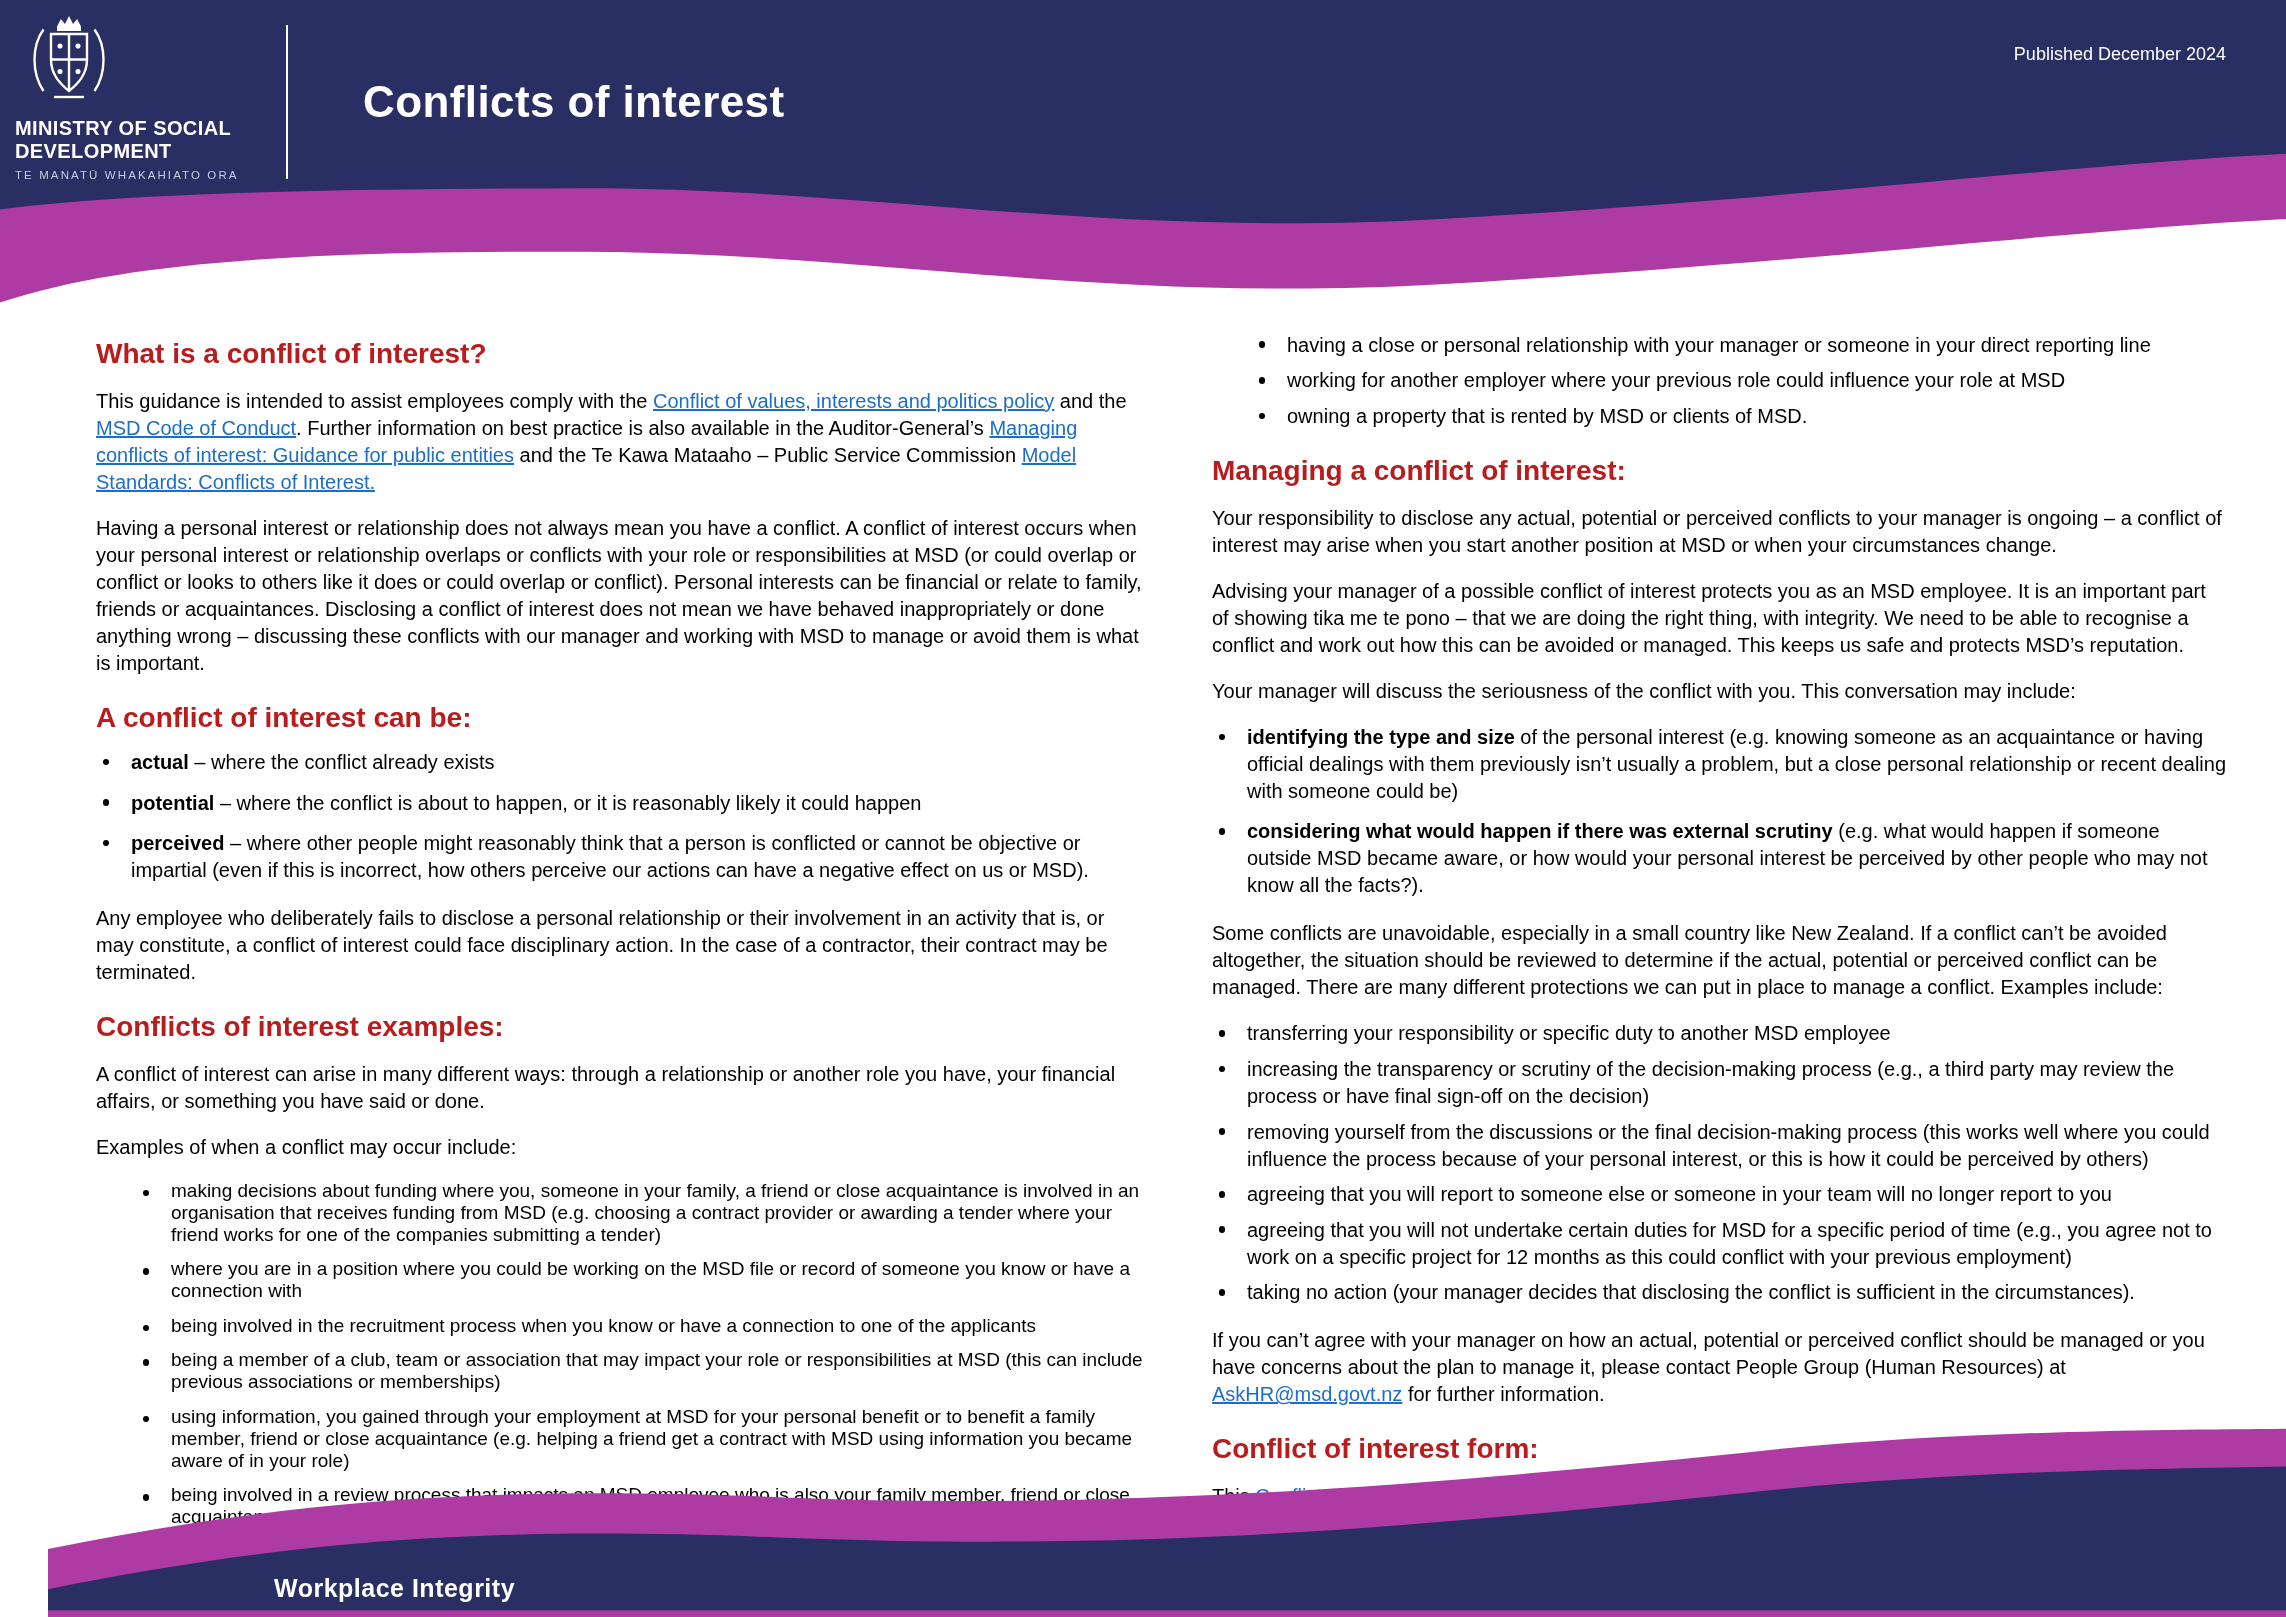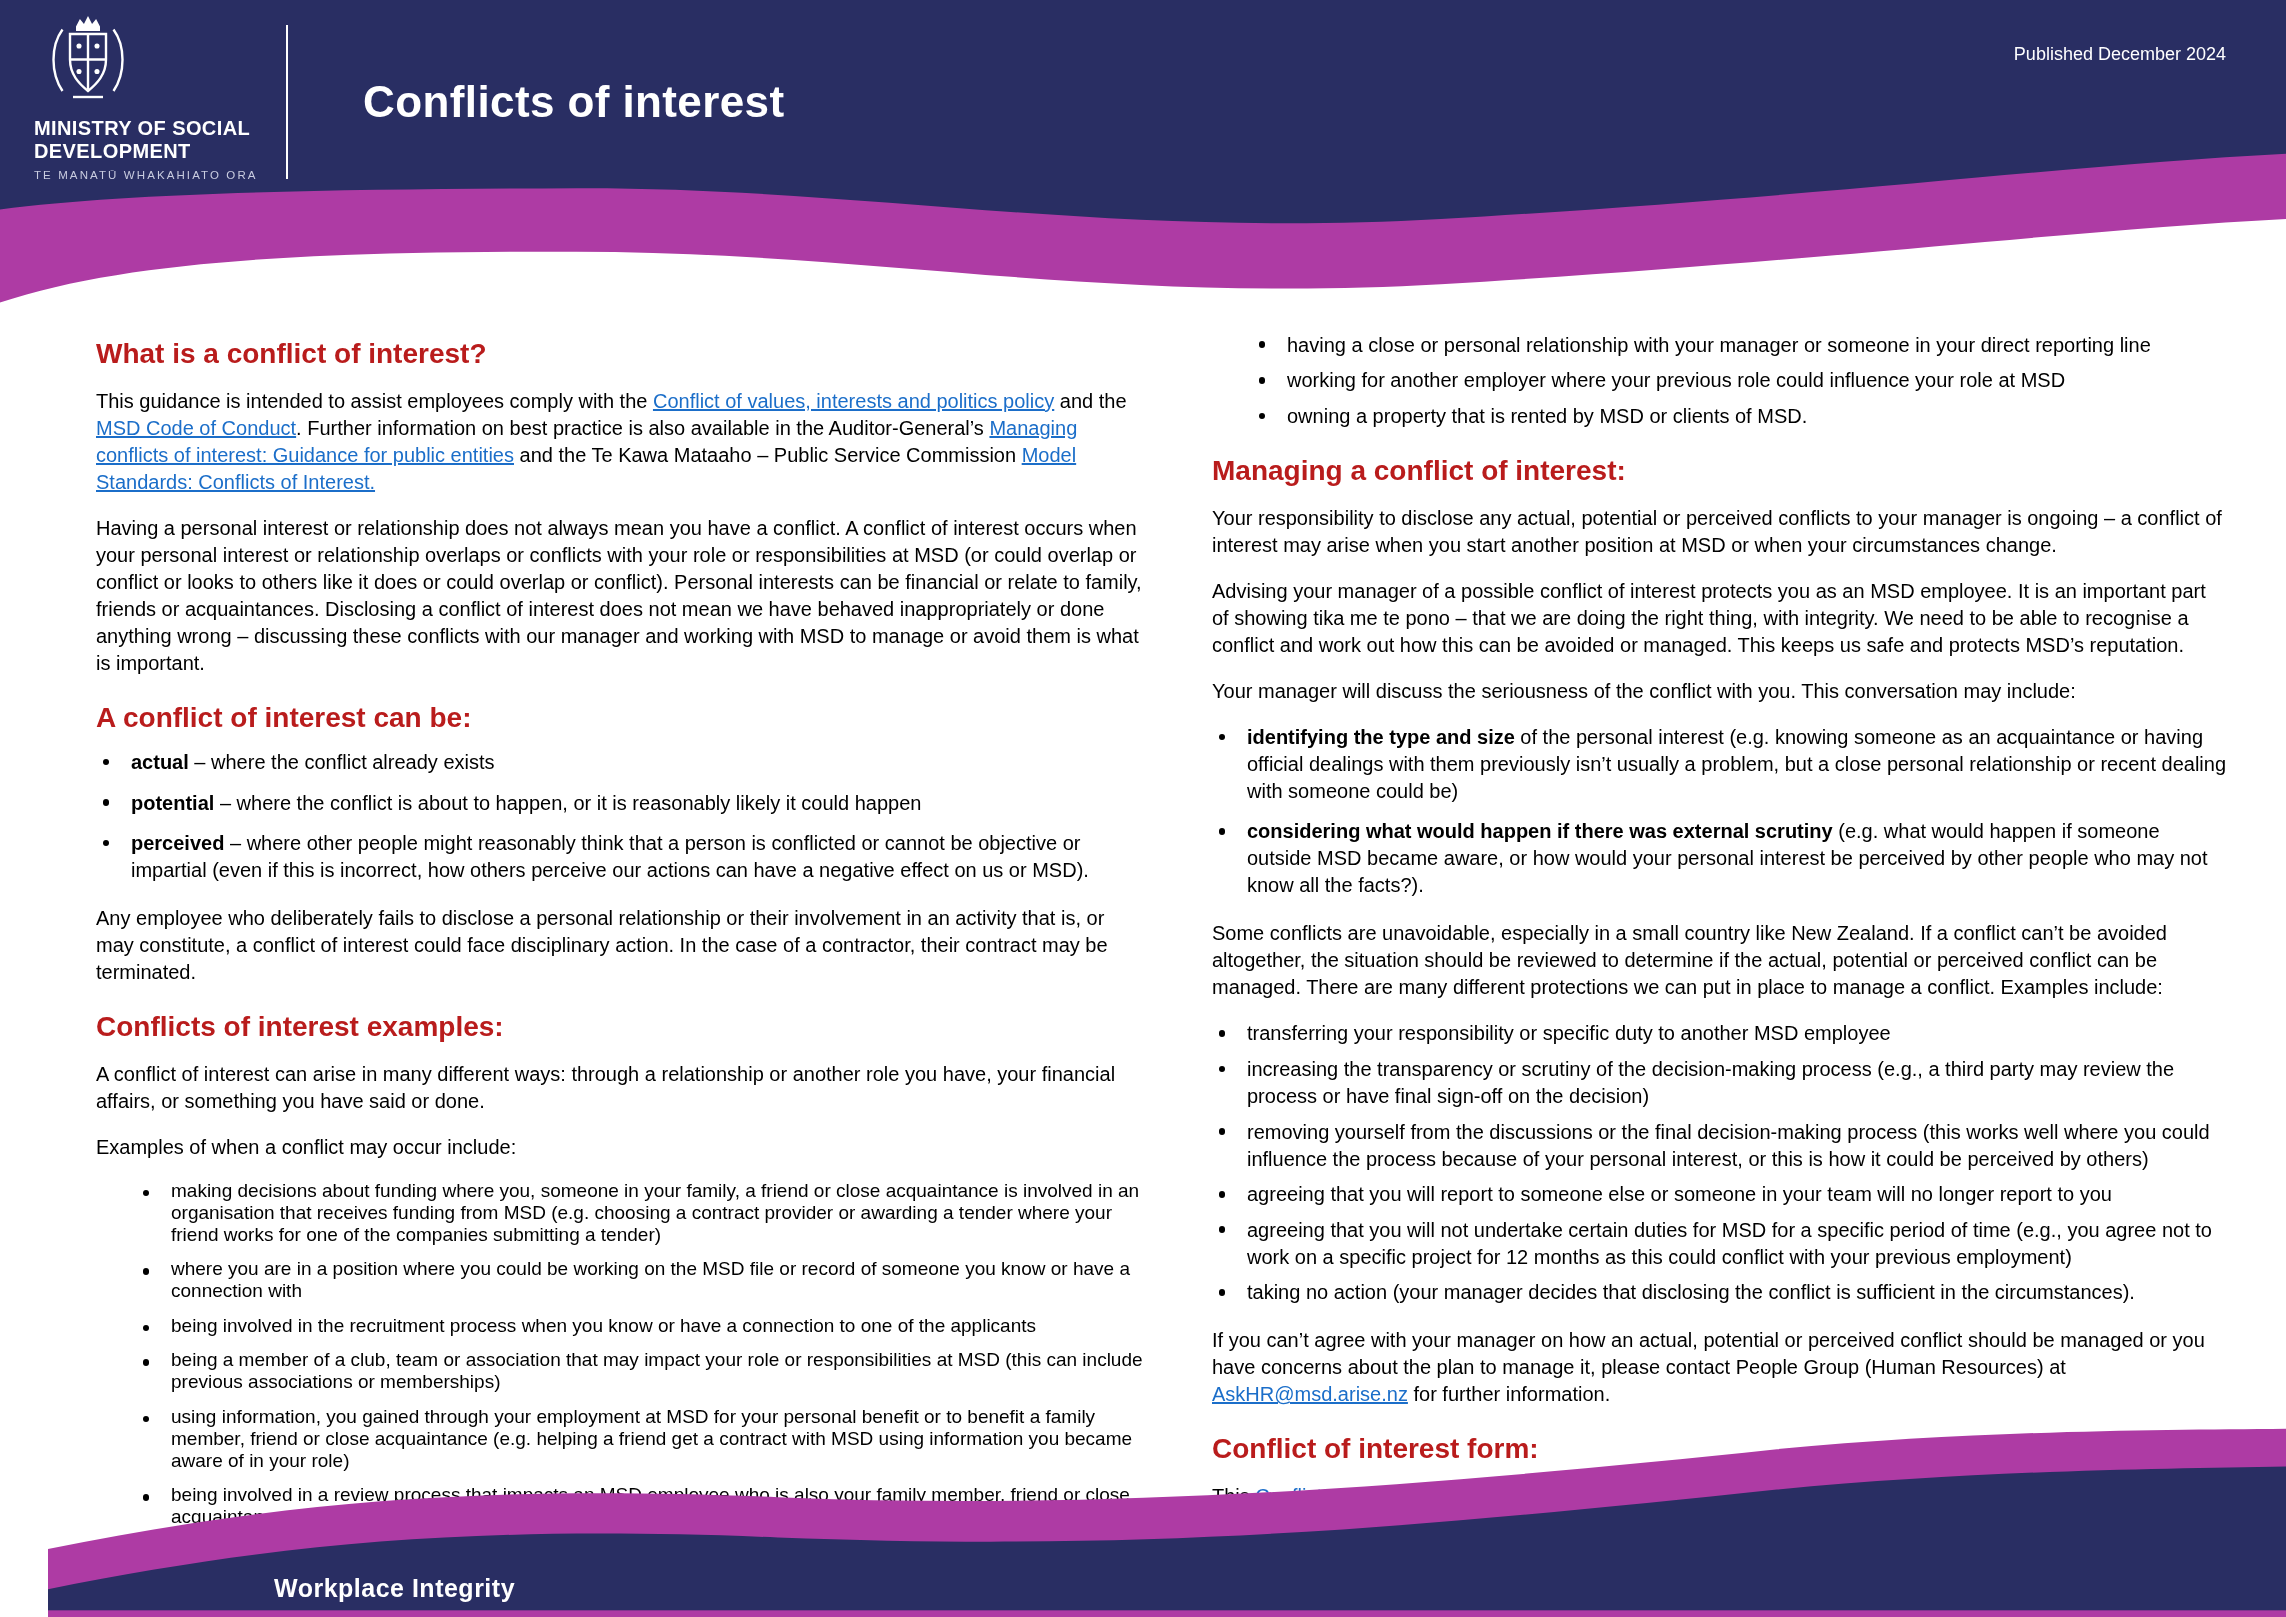--- a/index.html
+++ b/index.html
@@ -13,21 +13,21 @@
   body{
     width:2286px;height:1618px;position:relative;background:#fff;overflow:hidden;
     font-family:"Liberation Sans","DejaVu Sans",sans-serif;color:var(--ink);
   }
   .fill-navy{fill:var(--navy);}
   .fill-magenta{fill:var(--magenta);}
 
   
   .hero{position:absolute;top:0;left:0;width:2286px;height:317px;}
   .hero svg.wave{position:absolute;top:0;left:0;width:2286px;height:317px;display:block;}
-  .logo{position:absolute;left:34px;top:13.4px;color:#fff;width:259px;}
+  .logo{position:absolute;left:15px;top:13.4px;color:#fff;width:259px;}
   .logo .crest{display:block;margin-left:7.7px;}
   .org{font-weight:bold;font-size:20px;line-height:23px;letter-spacing:0.4px;margin-top:7.7px;}
   .maori{font-size:11.5px;letter-spacing:2.1px;color:#c9cce0;margin-top:5.8px;white-space:nowrap;}
   .hdr-divider{position:absolute;left:286px;top:25px;width:1.9px;height:154px;background:#fff;}
   .page-title{position:absolute;left:363px;top:77px;font-size:44px;font-weight:bold;color:#fff;letter-spacing:0.4px;margin:0;}
   .published{position:absolute;right:60px;top:44px;font-size:18px;color:#fff;}
 
   
   .col{position:absolute;}
   .col-left{left:96px;top:334px;width:1049px;}
@@ -126,21 +126,21 @@
     </ul>
     <p><span>Some conflicts are unavoidable, especially in a small country like New Zealand. If a conflict can’t be avoided altogether, the situation should be reviewed to determine if the actual, potential or perceived conflict can be managed. There are many different protections we can put in place to manage a conflict. Examples include:</span></p>
     <ul class="list compact">
       <li><span>transferring your responsibility or specific duty to another MSD employee</span></li>
       <li><span>increasing the transparency or scrutiny of the decision-making process (e.g., a third party may review the process or have final sign-off on the decision)</span></li>
       <li><span>removing yourself from the discussions or the final decision-making process (this works well where you could influence the process because of your personal interest, or this is how it could be perceived by others)</span></li>
       <li><span>agreeing that you will report to someone else or someone in your team will no longer report to you</span></li>
       <li><span>agreeing that you will not undertake certain duties for MSD for a specific period of time (e.g., you agree not to work on a specific project for 12 months as this could conflict with your previous employment)</span></li>
       <li><span>taking no action (your manager decides that disclosing the conflict is sufficient in the circumstances).</span></li>
     </ul>
-    <p><span>If you can’t agree with your manager on how an actual, potential or perceived conflict should be managed or you have concerns about the plan to manage it, please contact People Group (Human Resources) at </span><a class="link" href="#">AskHR@msd.arise.nz</a><span> for further information.</span></p>
+    <p><span>If you can’t agree with your manager on how an actual, potential or perceived conflict should be managed or you have concerns about the plan to manage it, please contact People Group (Human Resources) at </span><a class="link" href="#">AskHR@msd.govt.nz</a><span> for further information.</span></p>
     <h2>Conflict of interest form:</h2>
     <p><span>This </span><a class="link" href="#">Conflict of Interest form</a><span> should be used to disclose conflicts of interest and how they will be managed. Once it has been signed by the staff member and their manager it should be saved in MyHR under other documents.</span></p>
     <p><span>You and your manager are equally responsible for ensuring mitigations are actioned and conflicts of interest are reviewed regularly, and the form is kept up-to-date.</span></p>
   </div>
 
 <div class="footer">
   <svg viewBox="0 0 2380 244" preserveAspectRatio="none" aria-hidden="true">
     <path class="fill-magenta" d="M0,172 C260,120 460,106 760,118 C1100,132 1420,108 1800,68 C2030,46 2240,48 2380,46 L2380,244 L0,244 Z"></path>
     <path class="fill-navy" d="M0,214 C260,162 460,148 760,160 C1150,175 1420,150 1800,110 C2030,88 2240,88 2380,85 L2380,244 L0,244 Z"></path>
     <rect class="fill-magenta" x="0" y="236" width="2380" height="8"></rect>

